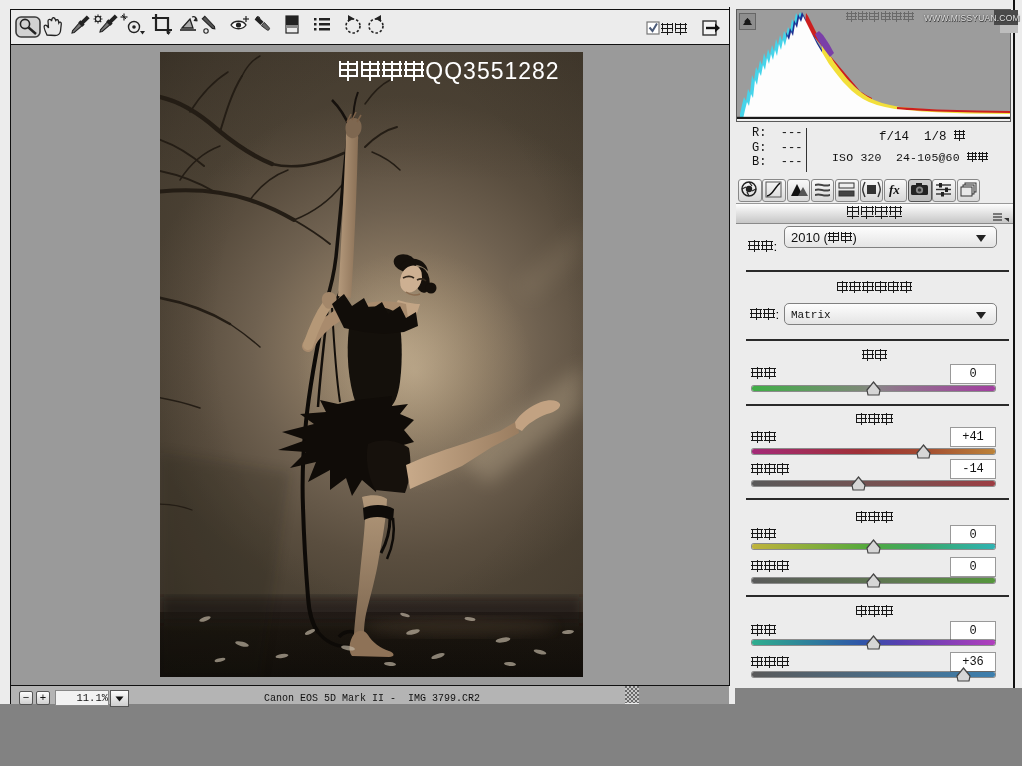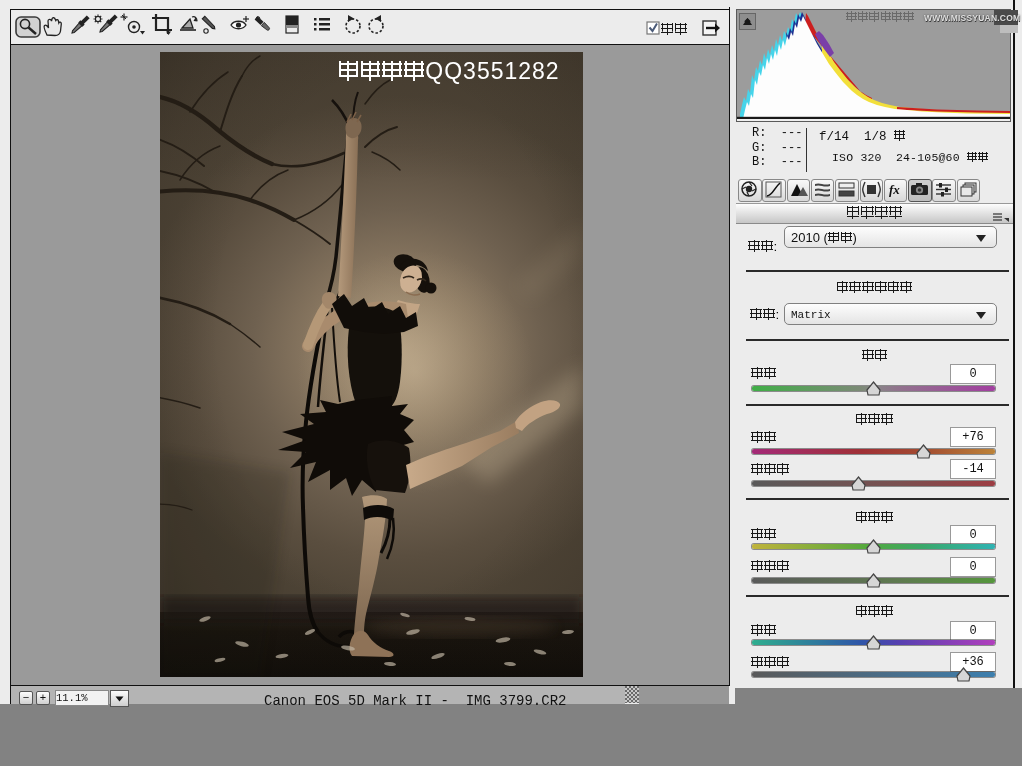--- a/index.html
+++ b/index.html
@@ -31,28 +31,28 @@
 linear-gradient(var(--g,#181818),var(--g,#181818)) 50% 0/var(--w) 100% no-repeat,
 linear-gradient(var(--g,#181818),var(--g,#181818)) 0 12%/100% var(--w) no-repeat,
 linear-gradient(var(--g,#181818),var(--g,#181818)) 0 46%/100% var(--w) no-repeat,
 linear-gradient(var(--g,#181818),var(--g,#181818)) 0 82%/100% var(--w) no-repeat,
 linear-gradient(var(--g,#181818),var(--g,#181818)) 4% 12%/var(--w) 72% no-repeat,
 linear-gradient(var(--g,#181818),var(--g,#181818)) 96% 12%/var(--w) 72% no-repeat}
 
 #hist{left:736px;top:9px;width:273px;height:111px;background:#9c9c9c;border:1px solid #5a5a5a}
 #clipL{left:739px;top:13px;width:15px;height:15px;background:#8e8e8e;border:1px solid #666}
 #wm1{left:846px;top:10px;font-size:12px;color:#6e6e6e;text-shadow:0.5px 0.5px 0 #cecece}
-#wm2{left:924px;top:13px;font-size:8.5px;font-weight:bold;color:#dedede;text-shadow:0 0 2px #4a4a4a,0.5px 0.5px 0 #3a3a3a;letter-spacing:0.2px}
+#wm2{left:924px;top:13px;font-size:8.5px;font-weight:normal;color:#dedede;text-shadow:0 0 2px #4a4a4a,0.5px 0.5px 0 #3a3a3a;letter-spacing:0.2px}
 #wmbox{left:994px;top:10px;width:24px;height:15px;background:#4a4a4a}
 #wmbox2{left:1000px;top:25px;width:18px;height:8px;background:#bdbdbd}
 
 .mono{font-family:"Liberation Mono",monospace}
 #rgb{left:752px;top:126px;font-size:12px;line-height:14.5px;color:#111}
 #vdiv{left:806px;top:128px;width:1px;height:44px;background:#333}
-#exif1{left:819px;top:130px;font-size:12.5px;color:#111}
+#exif1{left:879px;top:130px;font-size:12.5px;color:#111}
 #exif2{left:832px;top:151px;font-size:11.5px;color:#111;letter-spacing:0.2px}
 
 .tab{position:absolute;top:179px;width:21.5px;height:21px;border:1px solid #888;border-radius:3px;background:linear-gradient(#f8f8f8,#d8d8d8)}
 .tabsel{background:linear-gradient(#cdcdcd,#bdbdbd);border-color:#555}
 #phead{left:736px;top:203px;width:277px;height:19px;background:linear-gradient(#fdfdfd,#c6c6c6);border-top:1px solid #999;border-bottom:1px solid #8a8a8a;text-align:center;font-size:15px;color:#111;line-height:18px}
 #pmenu{left:993px;top:208px;width:14px;height:9px}
 
 .lbl{position:absolute;font-size:13.5px;color:#111}
 .hd{position:absolute;width:277px;left:736px;text-align:center;font-size:13.5px;color:#111}
 .sep{position:absolute;left:746px;width:263px;height:1.5px;background:#2a2a2a}
@@ -460,21 +460,21 @@
 <div class="vbox" style="top:364px">0</div>
 <div class="sl" style="top:386px;background:linear-gradient(90deg,#3fae46,#7d8a77 45%,#888 50%,#91738d 60%,#a23fa0)"></div>
 <div class="th" style="left:873px;top:381px">
     <svg width="17" height="15">
       <path d="M8.5 1 L15 9 L14 14 L3 14 L2 9 Z" fill="#d6d6d6" stroke="#444" stroke-width="1.2"></path>
     </svg>
   </div>
 <div class="sep" style="top:404px"></div>
 <div class="hd" style="top:412px"><span class="c"></span><span class="c"></span><span class="c"></span></div>
 <div class="lbl" style="left:751px;top:430px"><span class="c"></span><span class="c"></span></div>
-<div class="vbox" style="top:427px">+76</div>
+<div class="vbox" style="top:427px">+41</div>
 <div class="sl" style="top:449px;background:linear-gradient(90deg,#a42a78,#a03036 45%,#a34b31 70%,#bc8339)"></div>
 <div class="th" style="left:923px;top:444px">
     <svg width="17" height="15">
       <path d="M8.5 1 L15 9 L14 14 L3 14 L2 9 Z" fill="#d6d6d6" stroke="#444" stroke-width="1.2"></path>
     </svg>
   </div>
 <div class="lbl" style="left:751px;top:462px"><span class="c"></span><span class="c"></span><span class="c"></span></div>
 <div class="vbox" style="top:459px">-14</div>
 <div class="sl" style="top:481px;background:linear-gradient(90deg,#5a5a5a,#7a5050 60%,#9c3c42)"></div>
 <div class="th" style="left:858px;top:476px">
@@ -514,17 +514,17 @@
 <div class="vbox" style="top:652px">+36</div>
 <div class="sl" style="top:672px;background:linear-gradient(90deg,#5a5a5a,#4a6d88 55%,#3d7fae)"></div>
 <div class="th" style="left:963px;top:667px">
     <svg width="17" height="15">
       <path d="M8.5 1 L15 9 L14 14 L3 14 L2 9 Z" fill="#d6d6d6" stroke="#444" stroke-width="1.2"></path>
     </svg>
   </div>
 
 <div class="abs" style="left:19px;top:691px;width:12px;height:12px;background:linear-gradient(#fdfdfd,#d0d0d0);border:1px solid #555;border-radius:2px;font-size:11px;line-height:10px;text-align:center;color:#111">−</div>
 <div class="abs" style="left:36px;top:691px;width:12px;height:12px;background:linear-gradient(#fdfdfd,#d0d0d0);border:1px solid #555;border-radius:2px;font-size:11px;line-height:11px;text-align:center;color:#111">+</div>
-<div class="abs mono" style="left:55px;top:690px;width:52px;height:14px;background:#f2f2f2;border:1px solid #888;font-size:10.5px;line-height:14px;text-align:left;color:#111">11.1%</div>
+<div class="abs mono" style="left:55px;top:690px;width:52px;height:14px;background:#f2f2f2;border:1px solid #888;font-size:10.5px;line-height:14px;text-align:right;color:#111">11.1%</div>
 <div class="abs" style="left:110px;top:690px;width:17px;height:15px;background:linear-gradient(#fbfbfb,#cfcfcf);border:1px solid #555"><svg width="17" height="15">
       <path d="M4.5 5.5 L12.5 5.5 L8.5 10.5 Z" fill="#111"></path>
     </svg></div>
-<div class="abs mono" style="left:264px;top:692.5px;font-size:14px;color:#111">Canon EOS 5D Mark II -&nbsp;&nbsp;IMG 3799.CR2</div>
+<div class="abs mono" style="left:264px;top:692.5px;font-size:10px;color:#111">Canon EOS 5D Mark II -&nbsp;&nbsp;IMG 3799.CR2</div>
 
 </body></html>

